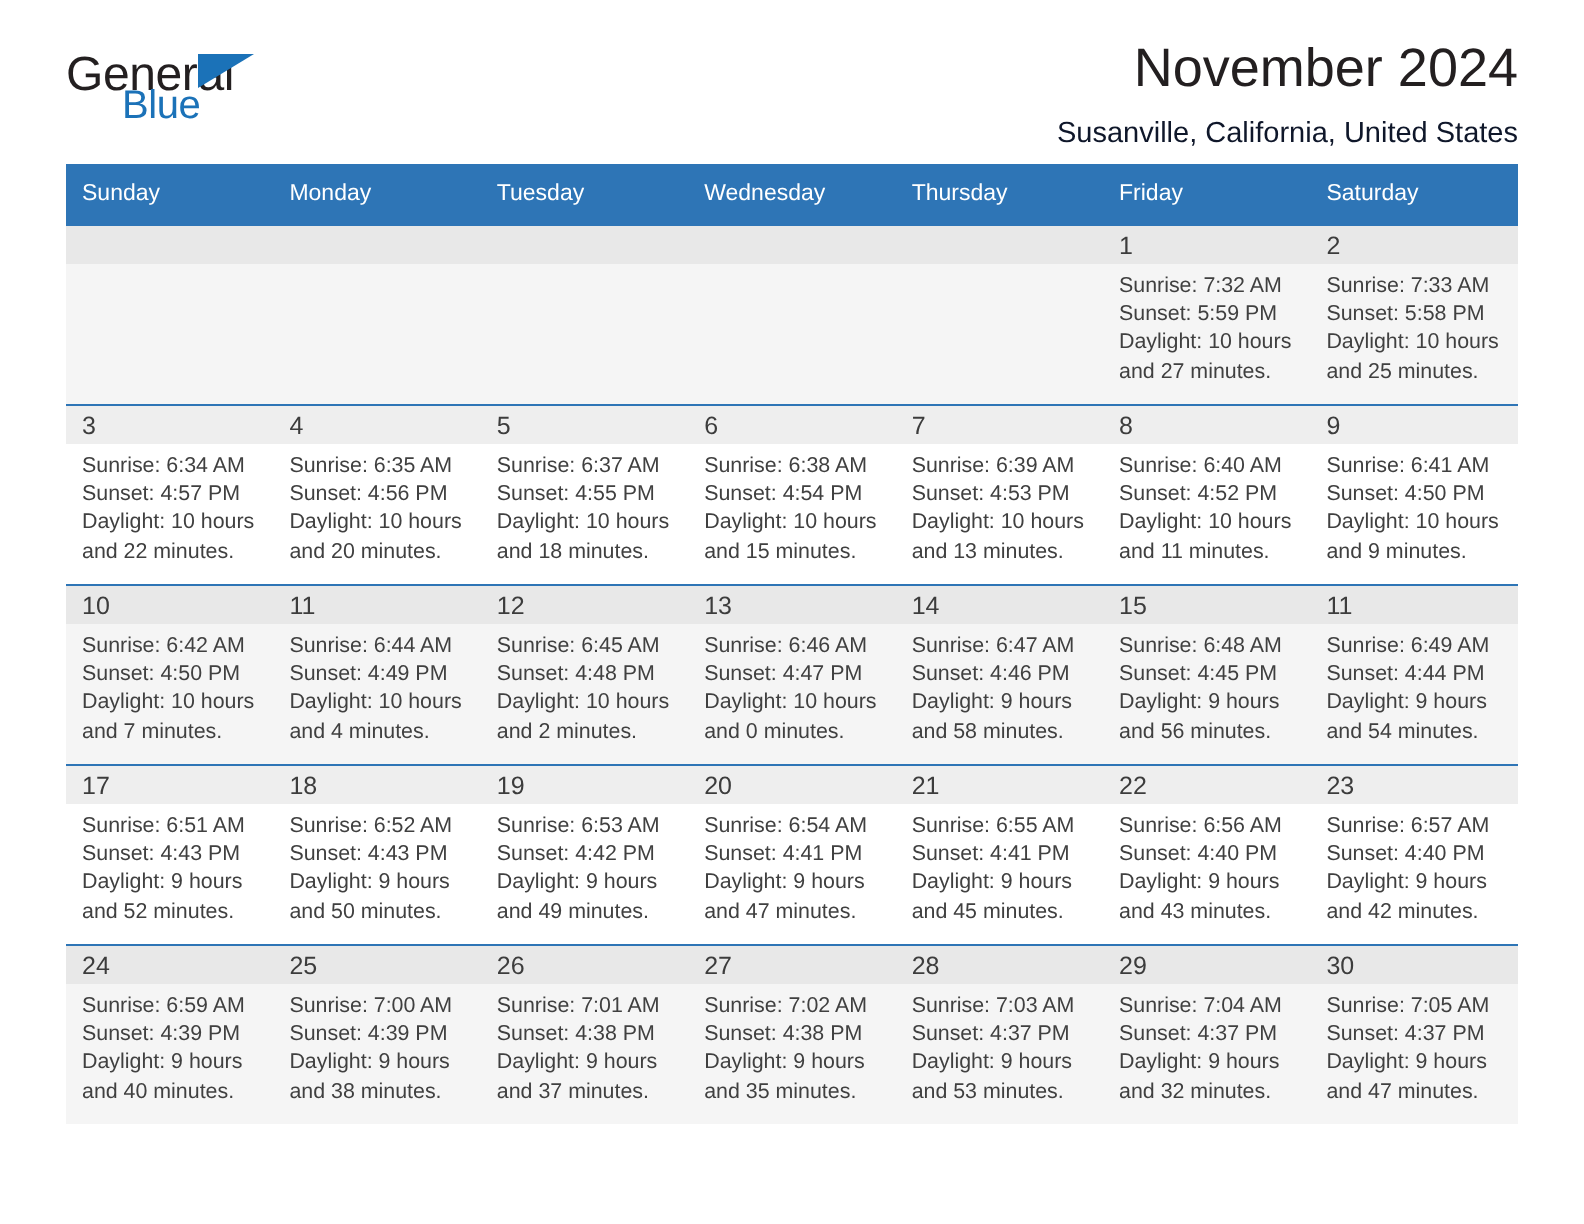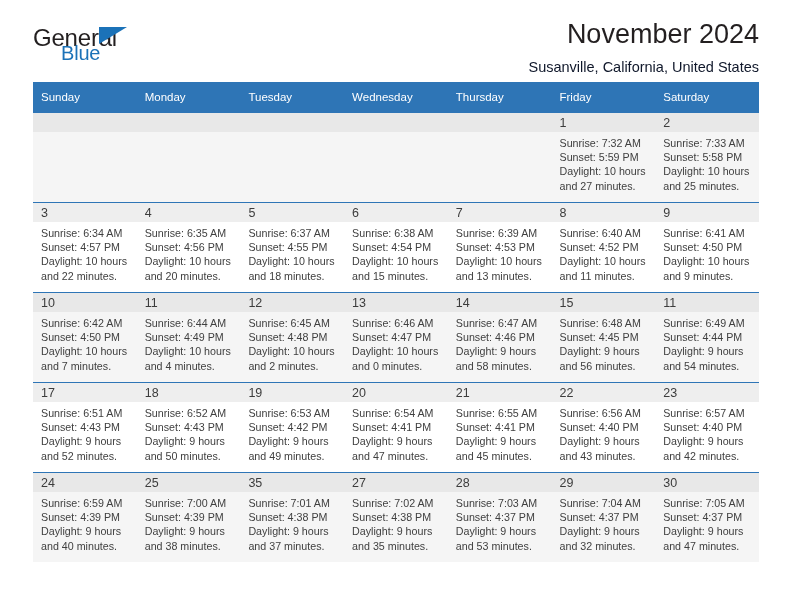--- a/index.html
+++ b/index.html
@@ -478,21 +478,21 @@
               <div class="details">
                 <div>Sunrise: 7:00 AM</div>
                 <div>Sunset: 4:39 PM</div>
                 <div>Daylight: 9 hours</div>
                 <div>and 38 minutes.</div>
               </div>
             </div>
           </td>
           <td>
             <div class="cell-inner">
-              <div class="daynum">35</div>
+              <div class="daynum">26</div>
               <div class="details">
                 <div>Sunrise: 7:01 AM</div>
                 <div>Sunset: 4:38 PM</div>
                 <div>Daylight: 9 hours</div>
                 <div>and 37 minutes.</div>
               </div>
             </div>
           </td>
           <td>
             <div class="cell-inner">

